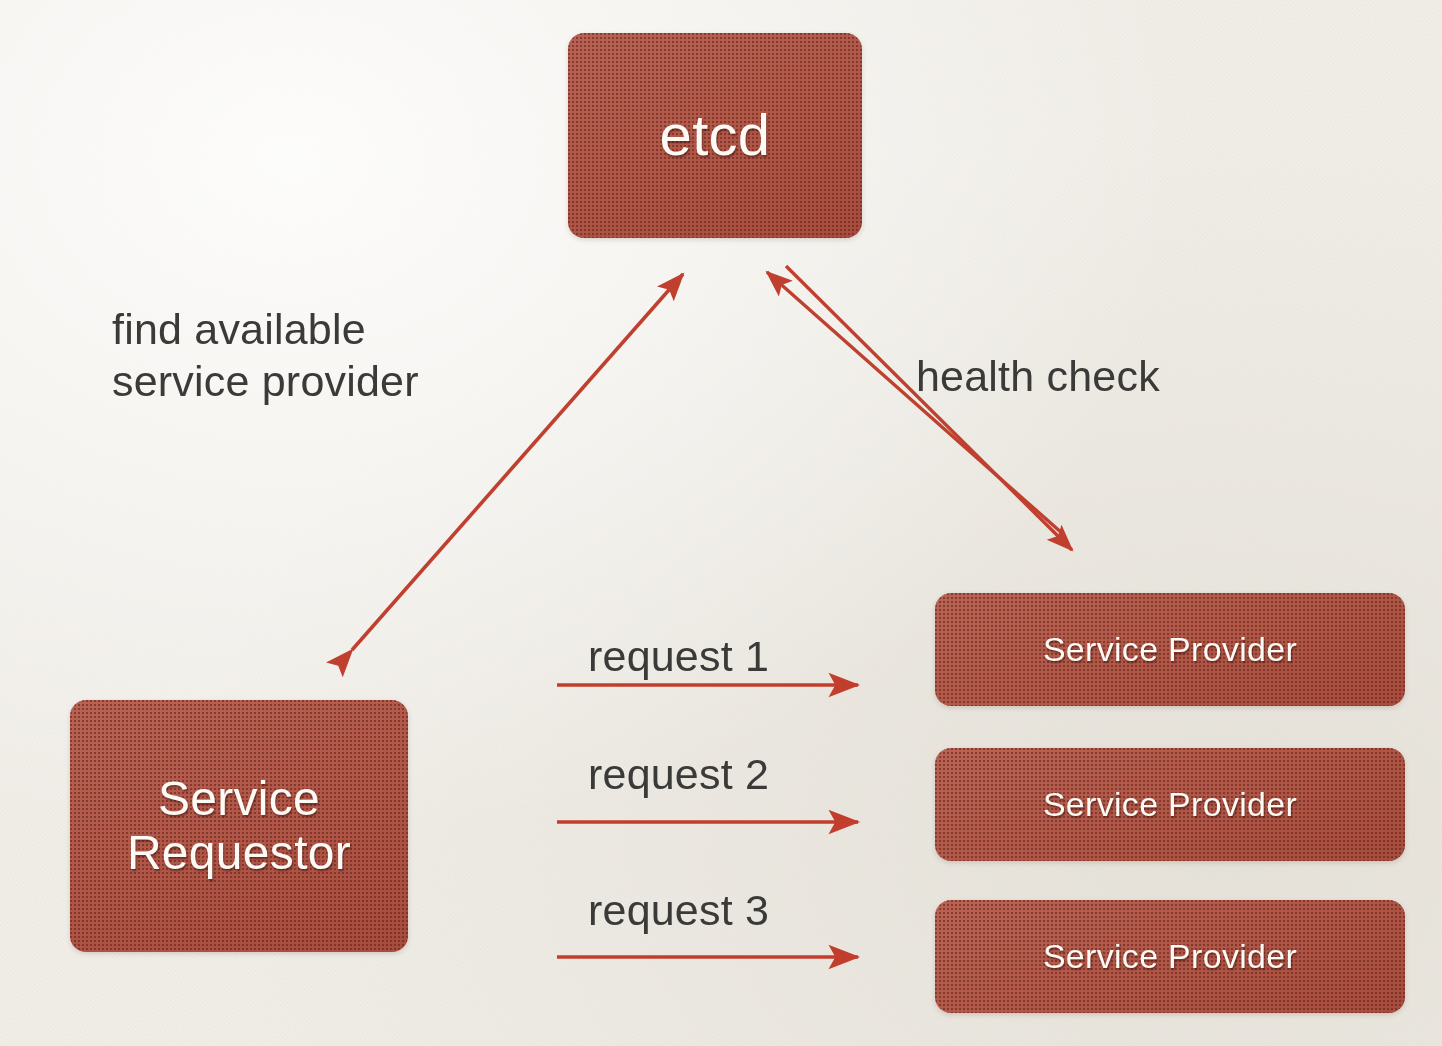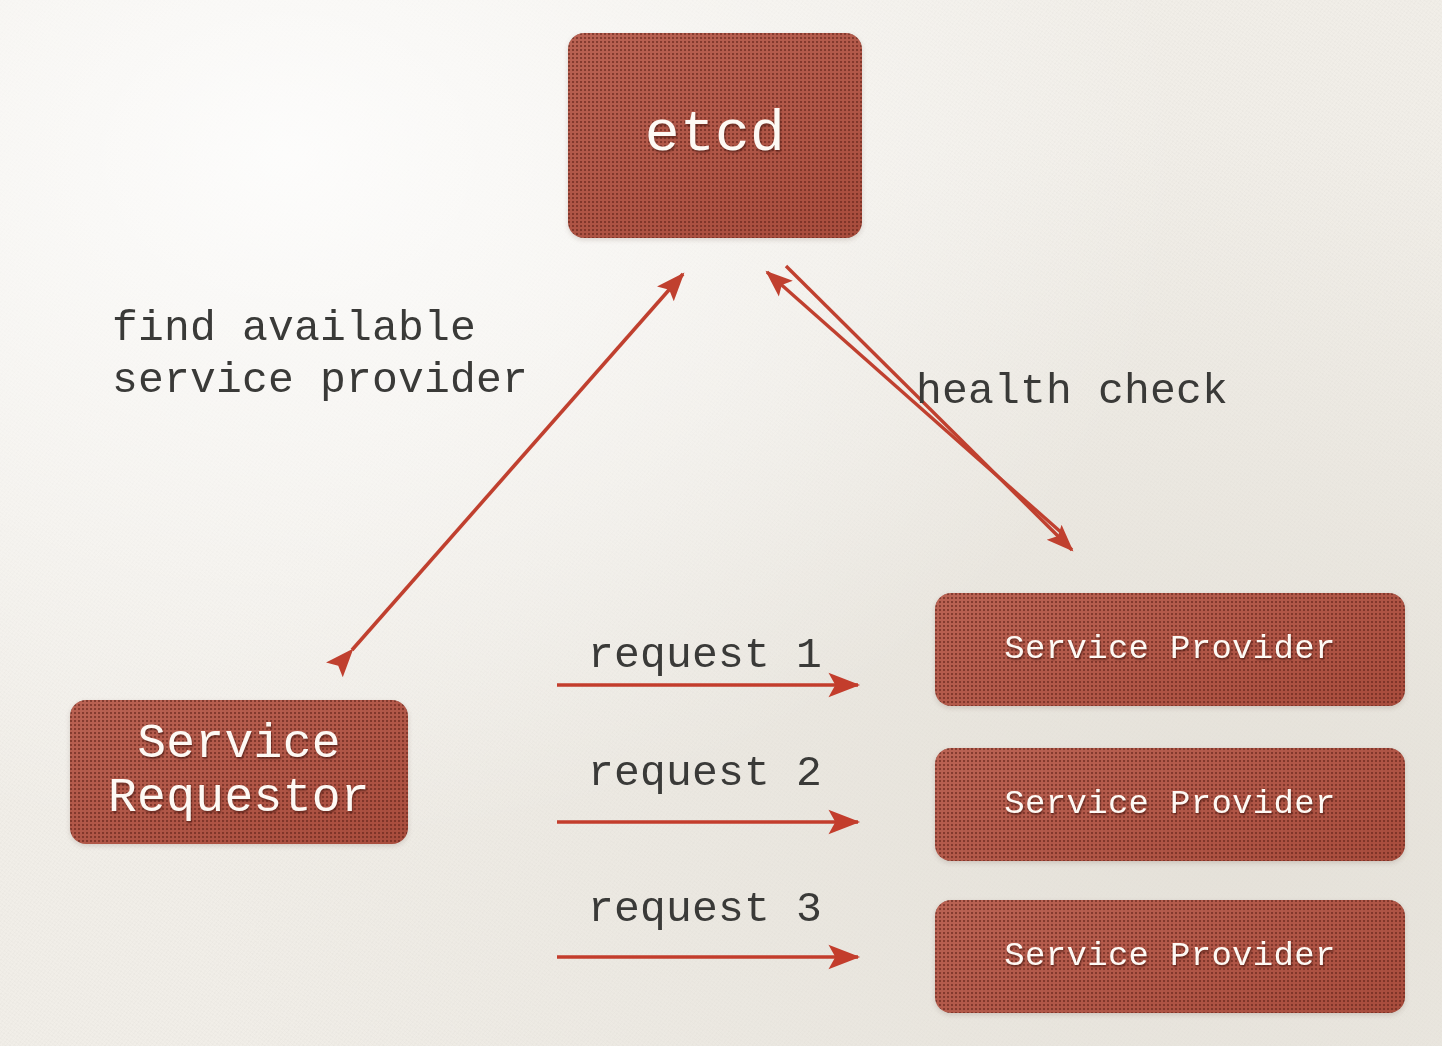--- a/index.html
+++ b/index.html
@@ -12,21 +12,21 @@
     position: relative;
     width: 1442px;
     height: 1046px;
     overflow: hidden;
     background-color: #f1eee8;
     background-image:
       radial-gradient(ellipse at 20% 15%, rgba(255,255,255,0.85) 0%, rgba(255,255,255,0) 55%),
       radial-gradient(ellipse at 85% 80%, rgba(224,220,211,0.7) 0%, rgba(224,220,211,0) 60%),
       repeating-linear-gradient(37deg, rgba(0,0,0,0.012) 0px, rgba(0,0,0,0.012) 1px, rgba(255,255,255,0.016) 1px, rgba(255,255,255,0.016) 3px),
       repeating-linear-gradient(128deg, rgba(0,0,0,0.010) 0px, rgba(0,0,0,0.010) 1px, rgba(255,255,255,0.014) 1px, rgba(255,255,255,0.014) 3px);
-    font-family: Liberation Mono, monospace;
+    font-family: Liberation Sans, sans-serif;
   }
 
   
   .node {
     position: absolute;
     box-sizing: border-box;
     border-radius: 16px;
     background-color: #b25140;
     background-image:
       radial-gradient(circle at 1px 1px, rgba(101,37,27,0.62) 1.05px, rgba(101,37,27,0) 1.6px),
@@ -38,40 +38,40 @@
     justify-content: center;
     text-align: center;
     color: #fdf9f4;
     text-shadow: 1px 2px 2px rgba(60,18,12,0.55);
     line-height: 1.12;
     letter-spacing: 0.3px;
     box-shadow: 0 2px 5px rgba(90,60,50,0.18);
   }
 
   #node-etcd      { left: 568px; top: 33px;  width: 294px; height: 205px; font-size: 58px; }
-  #node-requestor { left: 70px;  top: 700px; width: 338px; height: 144px; font-size: 48px; }
+  #node-requestor { left: 70px;  top: 700px; width: 338px; height: 252px; font-size: 48px; }
   .node-provider  { left: 935px; width: 470px; height: 113px; font-size: 34px; }
   #node-provider-1 { top: 593px; }
   #node-provider-2 { top: 748px; }
   #node-provider-3 { top: 900px; }
 
   .node-label { display: block; }
 
   
   .edge-label {
     position: absolute;
     color: #3a3a38;
     font-size: 43px;
     line-height: 1.22;
     white-space: pre;
     letter-spacing: 0.2px;
   }
 
   #label-find       { left: 112px; top: 303px; }
-  #label-healthcheck{ left: 916px; top: 350px; margin-top: 16px; }
+  #label-healthcheck{ left: 916px; top: 350px; }
   #label-register   { left: 712px; top: 410px; }
   #label-request-1  { left: 588px; top: 614px; margin-top: 16px; }
   #label-request-2  { left: 588px; top: 748px; text-align: center; }
   #label-request-3  { left: 588px; top: 884px; }
 
   
   #arrows {
     position: absolute;
     left: 0; top: 0;
     width: 1442px;

